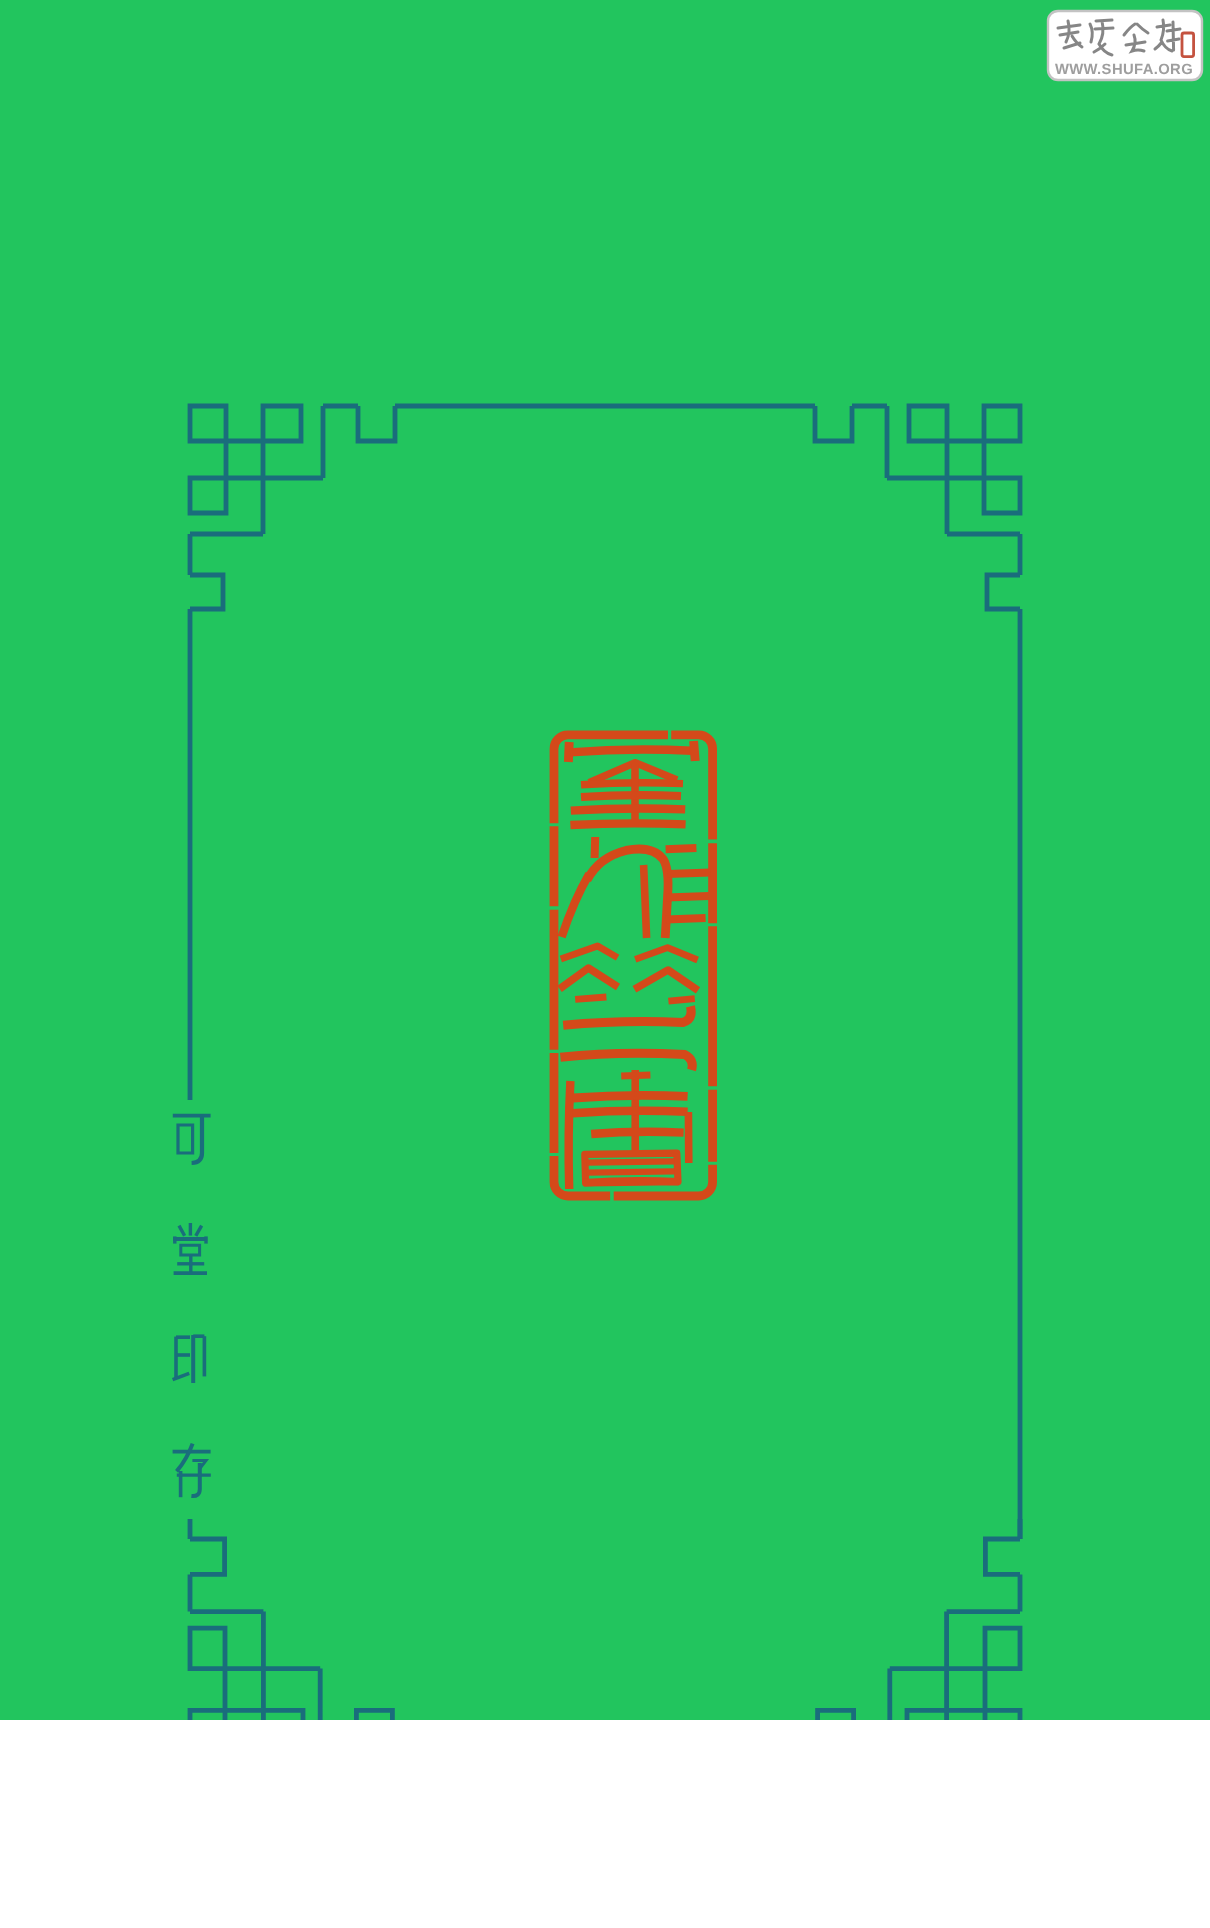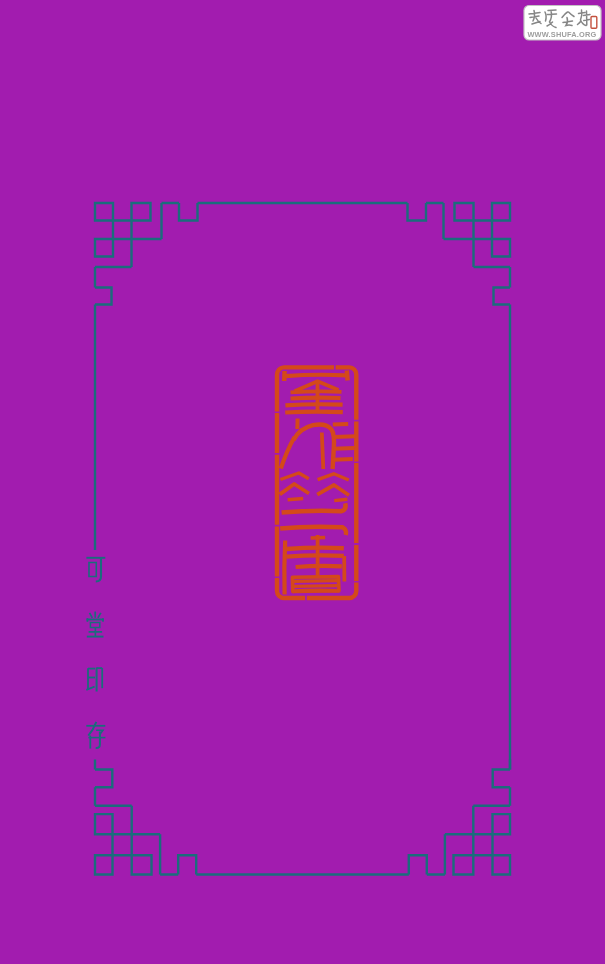--- a/index.html
+++ b/index.html
@@ -1,17 +1,17 @@
 <!DOCTYPE html>
 <html><head>
 <meta charset="utf-8">
 <title>seal book page</title>
 <style>
 html,body{margin:0;padding:0;background:#ffffff;}
-.page{position:relative;width:605px;height:964px;background:#a21caf;overflow:hidden;
+.page{position:relative;width:605px;height:860px;background:#22c55e;overflow:hidden;
 font-family:"Liberation Sans",sans-serif;}
 </style>
 </head>
 <body>
 
 <div class="page">
 <svg width="605" height="964" viewBox="0 0 605 964">
 
 <rect x="524" y="5.5" width="77" height="34.5" rx="5" fill="#ffffff" stroke="#c3c3c3" stroke-width="1.2"></rect>
 

